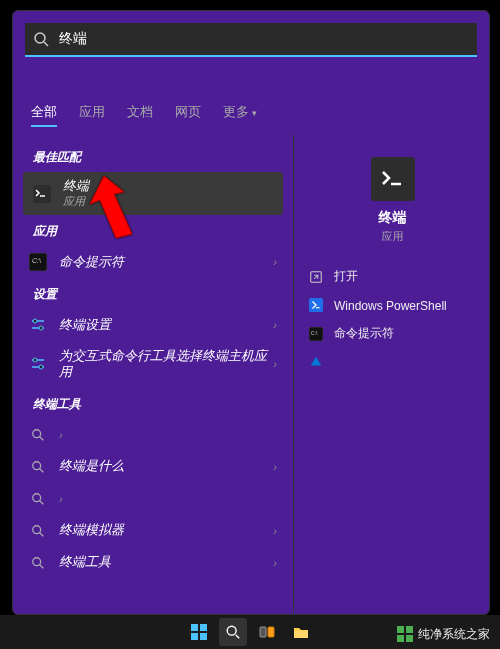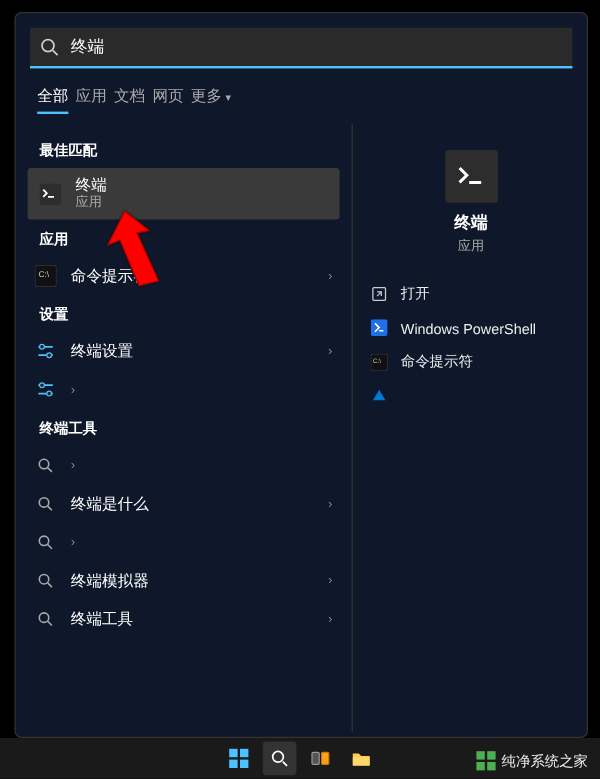--- a/index.html
+++ b/index.html
@@ -1,25 +1,25 @@
 <!DOCTYPE html>
 <html><head>
 <meta charset="utf-8">
 <style>
   html,body{margin:0;padding:0;width:500px;height:649px;background:#000;font-family:"Microsoft YaHei","Segoe UI",sans-serif;color:#fff;overflow:hidden;}
-  .search-window{position:absolute;left:12px;top:10px;width:478px;height:605px;background:#0f172a;border:1px solid #333;border-radius:6px;box-sizing:border-box;}
+  .search-window{position:absolute;left:12px;top:10px;width:478px;height:605px;background:#4c1d95;border:1px solid #333;border-radius:6px;box-sizing:border-box;}
   .search-bar{margin:12px 12px 0 12px;height:34px;background:#2a2a2a;border-bottom:2px solid #4cc2ff;display:flex;align-items:center;padding:0 8px;box-sizing:border-box;}
   .search-bar .si{width:16px;height:16px;margin-right:8px;}
   .search-bar input{flex:1;background:transparent;border:none;outline:none;color:#fff;font-size:14px;}
-  .tabs{display:flex;gap:6px;padding:14px 18px 8px 18px;font-size:13px;}
+  .tabs{display:flex;gap:22px;padding:14px 18px 8px 18px;font-size:13px;margin-top:32px;}
   .tab{color:#aaa;cursor:pointer;}
   .tab.active{color:#fff;border-bottom:2px solid #4cc2ff;padding-bottom:4px;}
   .tab .chev{font-size:9px;margin-left:3px;}
   .body{display:flex;height:calc(100% - 96px);}
-  .left{width:280px;padding:6px 0 0 0;overflow:hidden;}
+  .left{width:280px;padding:6px 0 0 0;overflow:hidden;font-style:italic;}
   .right{flex:1;border-left:1px solid #333;padding:10px 10px 0 12px;font-size:12px;}
   .sec-label{font-size:12px;color:#fff;font-weight:600;padding:8px 20px 6px 20px;}
   .row{display:flex;align-items:center;padding:7px 16px 7px 16px;font-size:13px;color:#fff;cursor:pointer;position:relative;}
   .row .ic{width:18px;height:18px;margin-right:12px;display:flex;align-items:center;justify-content:center;}
   .row .txt{flex:1;line-height:1.25;}
   .row .sub{display:block;font-size:11px;color:#aaa;margin-top:1px;}
   .row .arrow{color:#888;font-size:11px;}
   .row.sel{background:#3a3a3a;border-radius:3px;margin:0 10px;padding-left:10px;padding-top:6px;padding-bottom:6px;}
   .row.sel .txt{font-size:13px;}
   .hero{display:flex;flex-direction:column;align-items:center;margin:12px 0 18px 0;}
@@ -103,20 +103,21 @@
       </div>
       <div class="row">
         <span class="ic">
           <svg viewBox="0 0 18 18" width="18" height="18">
               <line x1="3" y1="5" x2="15" y2="5" stroke="#4cc2ff" stroke-width="1.5"></line>
               <circle cx="6" cy="5" r="2" fill="#1e1e1e" stroke="#4cc2ff"></circle>
               <line x1="3" y1="12" x2="15" y2="12" stroke="#4cc2ff" stroke-width="1.5"></line>
               <circle cx="12" cy="12" r="2" fill="#1e1e1e" stroke="#4cc2ff"></circle>
             </svg>
         </span>
+        <span class="txt">为交互式命令行工具选择终端主机应用</span>
         <span class="arrow">›</span>
       </div>
 
       <div class="sec-label">终端工具</div>
       <div class="row">
         <span class="ic">
             <svg viewBox="0 0 16 16" width="14" height="14">
               <circle cx="6.5" cy="6.5" r="4.5" fill="none" stroke="#aaa" stroke-width="1.5"></circle>
               <line x1="10" y1="10" x2="14" y2="14" stroke="#aaa" stroke-width="1.5"></line>
             </svg>

